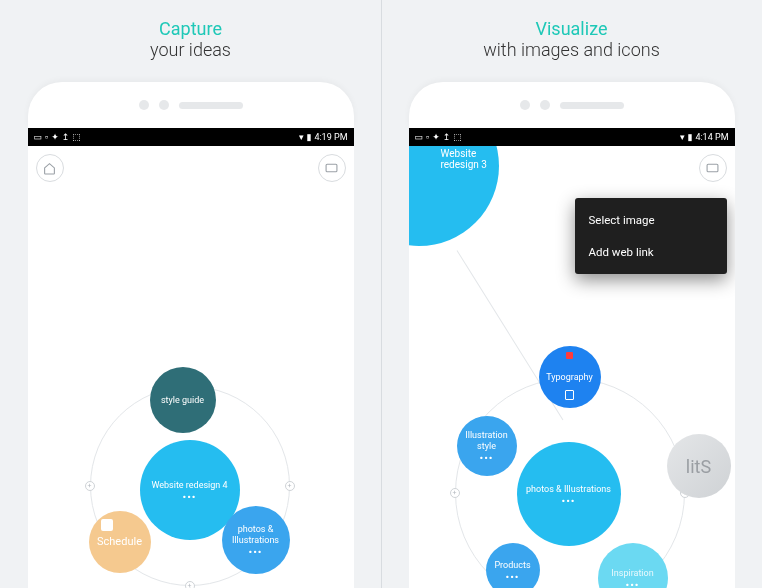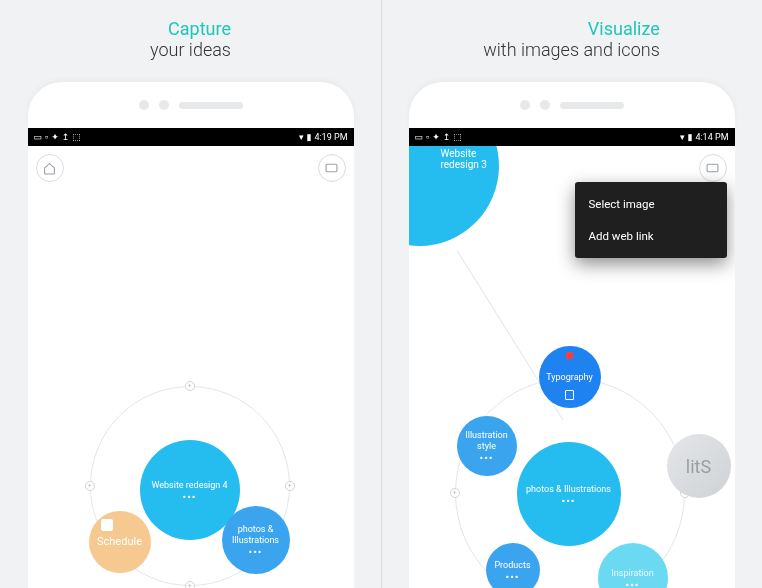--- a/index.html
+++ b/index.html
@@ -1,37 +1,37 @@
 <!DOCTYPE html>
 <html><head>
 <meta charset="utf-8">
 <style>
 *{margin:0;padding:0;box-sizing:border-box;font-family:-apple-system,BlinkMacSystemFont,"Segoe UI",Roboto,sans-serif}
 body{background:#f0f2f4;width:762px;height:588px;display:flex;overflow:hidden}
 .panel{width:50%;height:100%;display:flex;flex-direction:column;align-items:center;padding-top:18px;position:relative}
 .divider{position:absolute;left:50%;top:0;bottom:0;width:1px;background:#d8dce0}
-.headline{text-align:right;font-size:18px;font-weight:300;color:#333;margin-bottom:22px}
+.headline{text-align:center;font-size:18px;font-weight:300;color:#333;margin-bottom:22px}
 .headline .accent{color:#1ec8b7;font-weight:400}
 .phone{width:326px;position:relative;display:flex;flex-direction:column;align-items:center}
 .phone-top{width:326px;height:46px;background:#fff;border-radius:34px 34px 0 0;display:flex;align-items:center;justify-content:center;gap:10px;box-shadow:0 -2px 6px rgba(0,0,0,0.04)}
 .speaker{width:64px;height:7px;border-radius:4px;background:#e6e8ea}
 .sensor{width:10px;height:10px;border-radius:50%;background:#e6e8ea}
 .statusbar{width:326px;height:18px;background:#000;color:#fff;font-size:9px;display:flex;align-items:center;justify-content:space-between;padding:0 6px}
 .statusbar .left,.statusbar .right{display:flex;align-items:center;gap:3px}
 .screen{width:326px;background:#fff;position:relative;overflow:hidden;flex:1}
 .phone-body{display:flex;flex-direction:column;height:480px}
 .topbar{display:flex;justify-content:space-between;align-items:flex-start;padding:8px}
 .circ-btn{width:28px;height:28px;border:1px solid #d9dcdf;border-radius:50%;display:flex;align-items:center;justify-content:center;color:#9aa0a6;background:#fff;cursor:pointer}
 .canvas{position:relative;width:100%;height:100%}
 .orbit{position:absolute;border:1px solid #e3e6e9;border-radius:50%}
 .handle{position:absolute;width:10px;height:10px;border:1px solid #cfd3d7;background:#fff;border-radius:50%;transform:translate(-50%,-50%);display:flex;align-items:center;justify-content:center;font-size:7px;color:#b5bac0}
 .bubble{position:absolute;border-radius:50%;display:flex;flex-direction:column;align-items:center;justify-content:center;color:#fff;text-align:center;font-size:9px;line-height:1.2;transform:translate(-50%,-50%)}
 .bubble .dots{font-size:11px;line-height:0.5;margin-top:4px;letter-spacing:1px}
 .partial{position:absolute;border-radius:50%;display:flex;flex-direction:column;align-items:flex-start;justify-content:flex-start;color:#fff;font-size:10px;padding:16px 10px}
-.menu{position:absolute;top:36px;right:8px;width:152px;background:#1f1f1f;color:#fff;border-radius:3px;box-shadow:0 6px 18px rgba(0,0,0,0.45);padding:6px 0;z-index:5}
+.menu{position:absolute;top:52px;right:8px;width:152px;background:#1f1f1f;color:#fff;border-radius:3px;box-shadow:0 6px 18px rgba(0,0,0,0.45);padding:6px 0;z-index:5}
 .menu-item{padding:9px 14px;font-size:11.5px;cursor:pointer}
 .line{position:absolute;background:#e3e6e9;height:1px;transform-origin:left center}
 .grey-circle{position:absolute;border-radius:50%;background:linear-gradient(135deg,#e4e6e8,#cfd2d5);display:flex;align-items:center;justify-content:center;color:#9a9ea3;font-weight:400;font-size:18px;transform:translate(-50%,-50%)}
 </style>
 </head>
 <body>
 
 <div class="divider"></div>
 
 <div class="panel">
@@ -76,20 +76,23 @@
         <div class="canvas">
 
           <div class="orbit" style="left:62px;top:196px;width:200px;height:200px"></div>
           <div class="handle" style="left:162px;top:196px">+</div>
           <div class="handle" style="left:262px;top:296px">+</div>
           <div class="handle" style="left:162px;top:396px">+</div>
           <div class="handle" style="left:62px;top:296px">+</div>
 
           <div class="line" style="left:162px;top:396px;width:80px;transform:rotate(90deg)"></div>
 
+          <div class="bubble" style="left:155px;top:210px;width:66px;height:66px;background:#2f6e77">
+            <span>style guide</span>
+          </div>
           <div class="bubble" style="left:162px;top:300px;width:100px;height:100px;background:#25bdf0">
             <span>Website redesign 4</span>
             <span class="dots">•••</span>
           </div>
           <div class="bubble" style="left:228px;top:350px;width:68px;height:68px;background:#3aa5ee">
             <span>photos &amp; Illustrations</span>
             <span class="dots">•••</span>
           </div>
           <div class="bubble" style="left:92px;top:352px;width:62px;height:62px;background:#f5c98f;color:#fff">
             <span style="position:absolute;top:8px;left:12px;width:12px;height:12px;background:#fff;border-radius:2px"></span>

